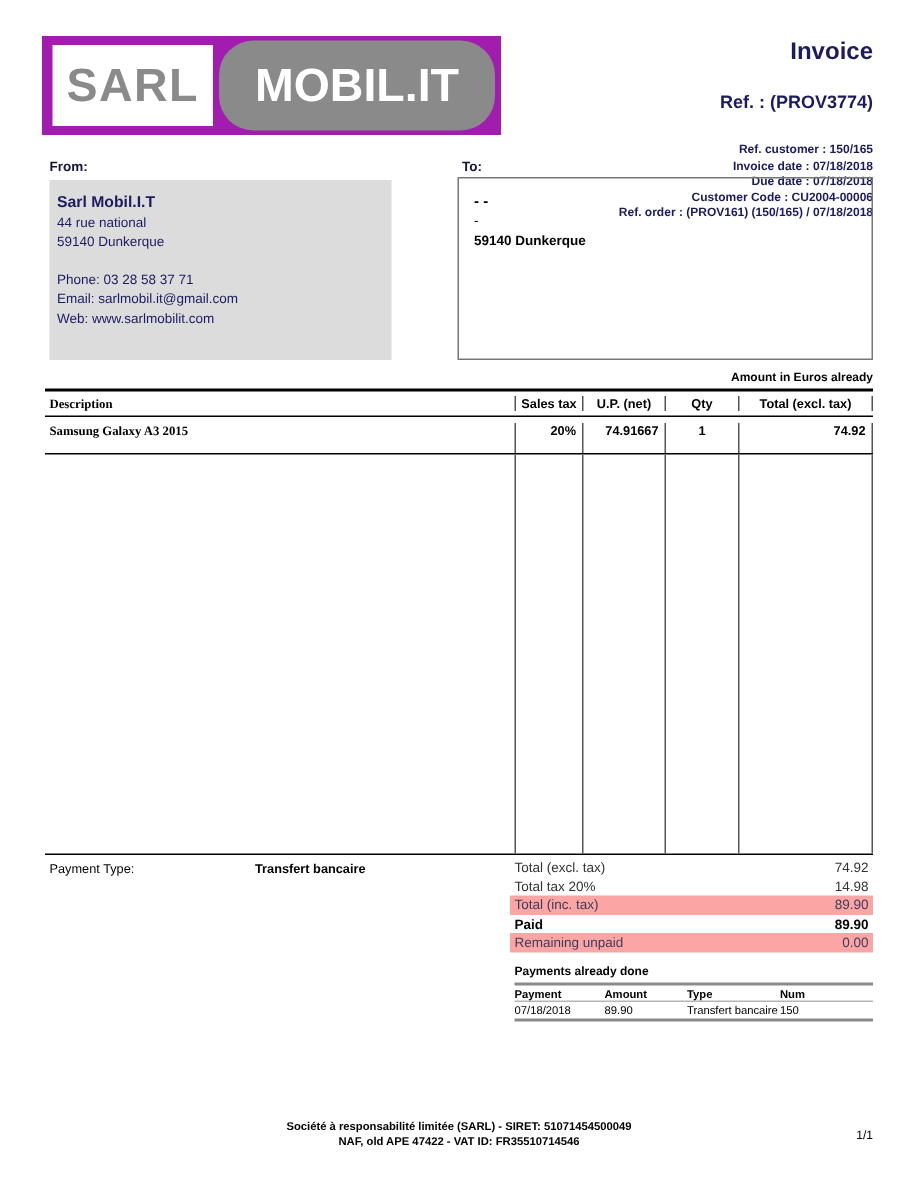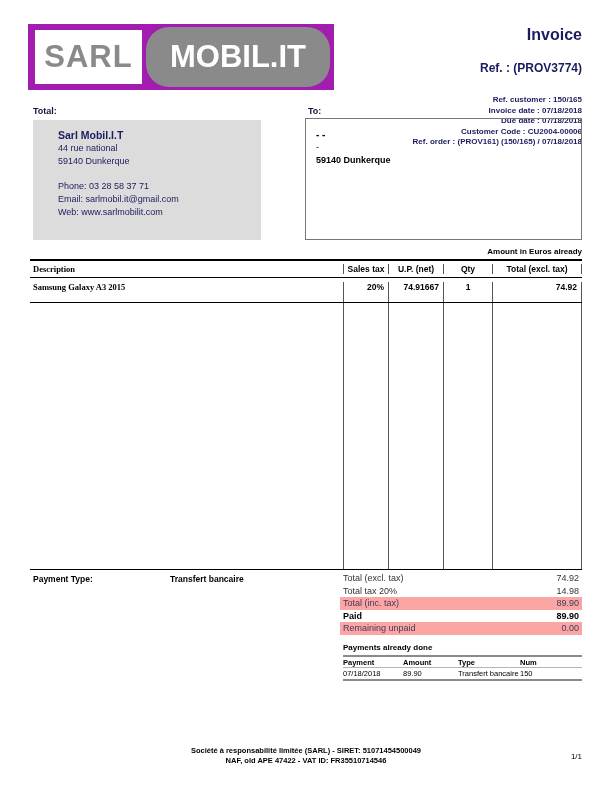--- a/index.html
+++ b/index.html
@@ -26,21 +26,21 @@
   .inv-head { position:absolute; right:30px; top:26px; text-align:right; color:#1b1b60; }
   .inv-title { font-size:16px; font-weight:bold; }
   .inv-ref   { font-size:12px; font-weight:bold; margin-top:17px; }
   .inv-lines { margin-top:20px; }
   .inv-line  { font-size:8px; font-weight:bold; line-height:10.5px; }
 
   
   .from-label { position:absolute; left:33px; top:106px; font-size:9px; font-weight:bold; color:#14143c; }
   .from-box {
     position:absolute; left:33px; top:120px; width:228px; height:120px;
-    background:#dcdcdc; padding:9px 25px; color:#1b1b60; font-size:9px; line-height:13px;
+    background:#dcdcdc; padding:9px 5px; color:#1b1b60; font-size:9px; line-height:13px;
   }
   .from-name { font-size:10.5px; font-weight:bold; }
   .from-contact { margin-top:12px; }
 
   .to-label { position:absolute; left:308px; top:106px; font-size:9px; font-weight:bold; color:#14143c; }
   .to-box {
     position:absolute; left:305px; top:118px; width:277px; height:122px;
     border:1px solid #777; padding:9px 10px; color:#000; font-size:9px; line-height:13px;
   }
   .to-line1 { font-size:10px; font-weight:bold; }
@@ -62,21 +62,21 @@
   .c-desc  { width:313px; padding-left:3px;font-family:Liberation Serif, serif; }
   .c-tax   { width:45px;  border-left:1px solid #555; }
   .c-up    { width:55px;  border-left:1px solid #555; }
   .c-qty   { width:49px;  border-left:1px solid #555; }
   .c-total { width:90px;  border-left:1px solid #555; border-right:1px solid #555; }
   .h-center { text-align:center; }
   .v-right  { text-align:right; padding-right:4px; }
   .v-center { text-align:center; }
 
   
-  .pay-label { position:absolute; left:33px;  top:574px; font-size:8.5px; font-weight:bold; color:#000; }
+  .pay-label { position:absolute; left:33px;  top:574px; font-size:8.5px; font-weight:normal; color:#000; }
   .pay-value { position:absolute; left:170px; top:574px; font-size:8.5px; font-weight:bold; color:#000; }
 
   
   .totals { position:absolute; left:340px; top:572px; width:242px; }
   .tot-row {
     display:flex; justify-content:space-between; align-items:center;
     height:12.5px; padding:0 3px; font-size:9px; color:#333;
   }
   .tot-row.shaded { background:#fca5a5; color:#3c3c5a; }
   .tot-row.bold { font-weight:bold; color:#000; }
@@ -111,21 +111,21 @@
     <div class="inv-ref">Ref. : (PROV3774)</div>
     <div class="inv-lines">
       <div class="inv-line">Ref. customer : 150/165</div>
       <div class="inv-line">Invoice date : 07/18/2018</div>
       <div class="inv-line">Due date : 07/18/2018</div>
       <div class="inv-line">Customer Code : CU2004-00006</div>
       <div class="inv-line">Ref. order : (PROV161) (150/165) / 07/18/2018</div>
     </div>
   </div>
 
-  <div class="from-label">Total:</div>
+  <div class="from-label">From:</div>
   <div class="from-box">
     <div class="from-name">Sarl Mobil.I.T</div>
     <div>44 rue national</div>
     <div>59140 Dunkerque</div>
     <div class="from-contact">Phone: 03 28 58 37 71</div>
     <div>Email: sarlmobil.it@gmail.com</div>
     <div>Web: www.sarlmobilit.com</div>
   </div>
 
   <div class="to-label">To:</div>

